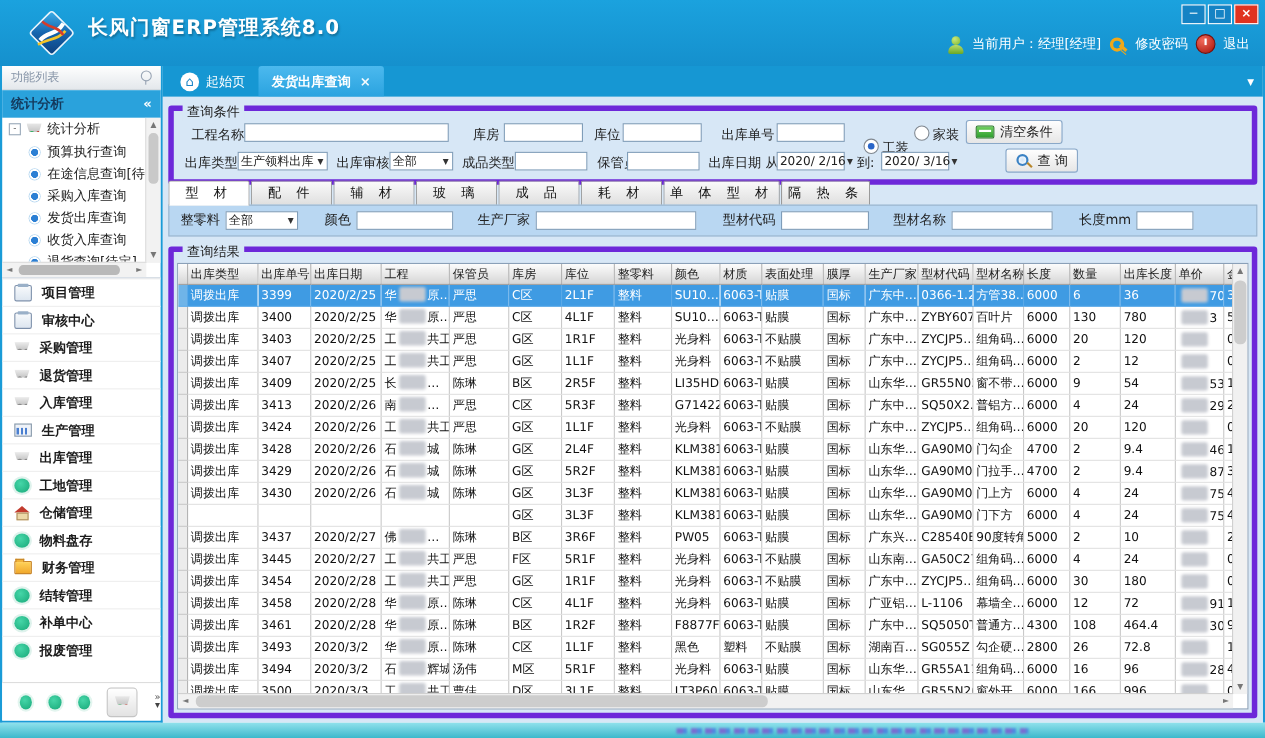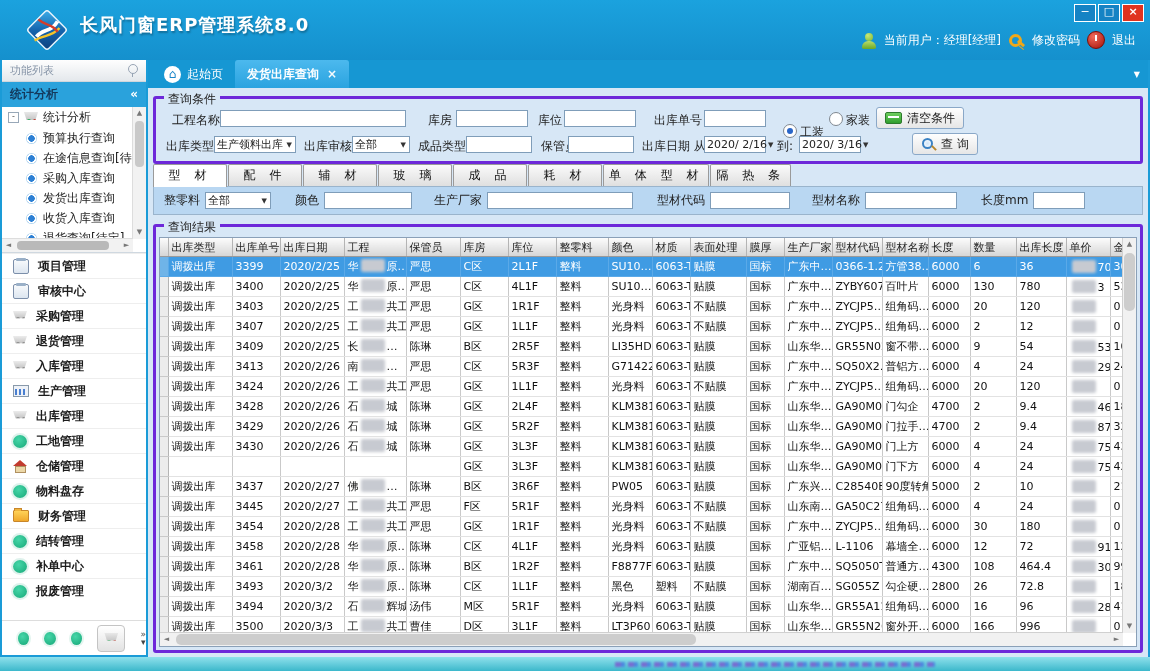--- a/index.html
+++ b/index.html
@@ -94,21 +94,21 @@
   .main{position:absolute;left:148px;top:60px;right:0;bottom:14px;border-right:2px solid #1a9bd7;box-sizing:border-box;}
   .tabstrip{position:absolute;top:0;left:0;right:0;height:28px;background:#1697d3;
             display:flex;align-items:stretch;padding-left:4px;}
   .tab{display:flex;align-items:center;gap:6px;color:#fff;padding:0 12px;}
   .tab.active{background:linear-gradient(#4cb9ee,#2aa3e0);font-weight:bold;border-radius:3px 3px 0 0;}
   .ic-home{width:17px;height:17px;border-radius:50%;background:#fff;color:#1b86c8;font-size:12px;
            line-height:16px;text-align:center;font-weight:normal;}
   .tab-close{font-size:12px;opacity:.95;margin-left:2px;}
   .strip-arrow{position:absolute;right:8px;top:10px;color:#fff;font-size:8px;}
   .content{position:absolute;top:28px;left:0;right:0;bottom:0;background:#d7e7f6;}
-  .groupbox{position:absolute;border:3px solid #6d28d9;border-radius:3px;}
+  .groupbox{position:absolute;border:5px solid #6d28d9;border-radius:3px;}
   .gb-label{position:absolute;top:-8px;left:8px;background:#d7e7f6;padding:0 4px;color:#222;}
   .qbox{left:5px;right:5px;top:8px;height:62px;}
   .qa{position:absolute;white-space:nowrap;}
   .ti{border:1px solid #7f9db9;height:17px;box-sizing:border-box;font:11px "DejaVu Sans",sans-serif;
       padding:0 2px;background:#fff;}
   .combo{border:1px solid #7f9db9;height:17px;box-sizing:border-box;background:#fff;display:flex;
          align-items:center;font-size:11px;padding:0 2px;}
   .combo .arr{margin-left:auto;font-size:7px;color:#333;padding:0 1px;}
   .btn{border:1px solid #8aa8c8;background:linear-gradient(#fefefe,#e6e6e6);border-radius:3px;
        height:22px;display:inline-flex;align-items:center;gap:5px;padding:0 8px;font-size:12px;box-sizing:border-box;}

